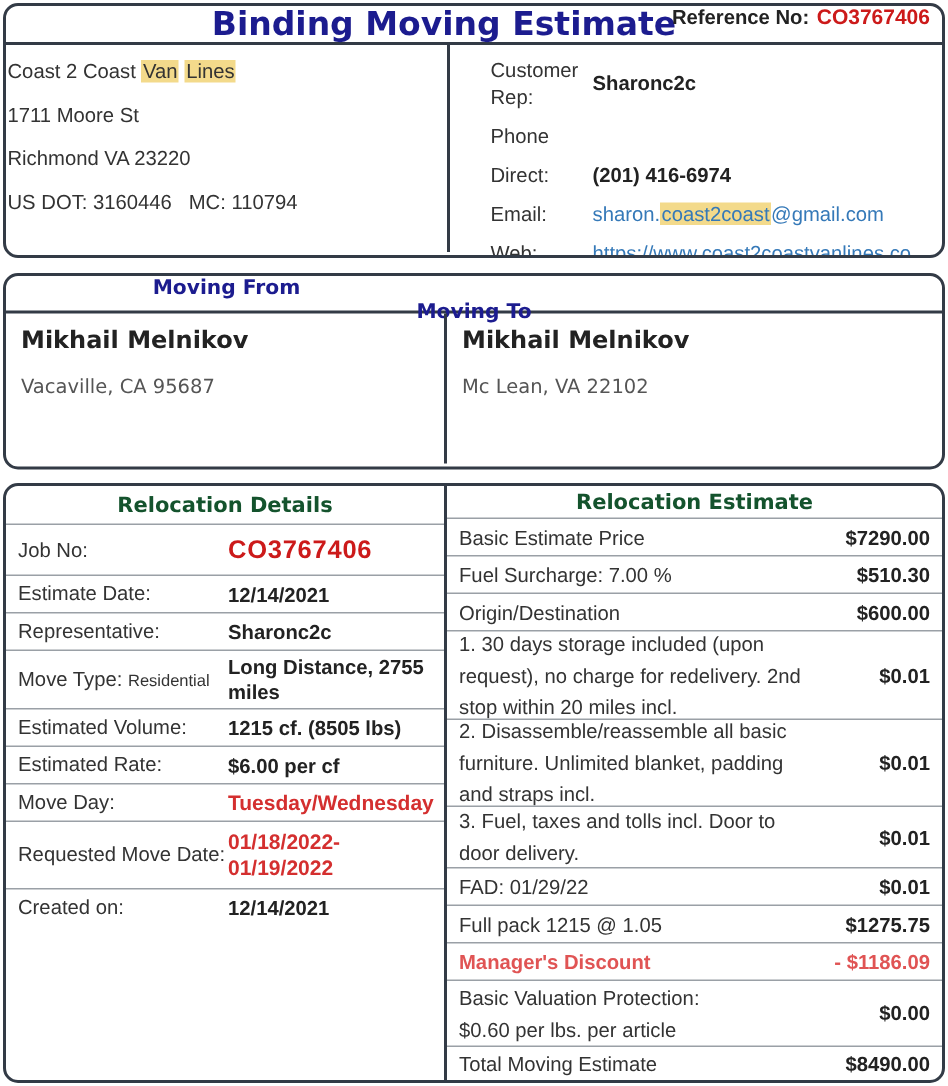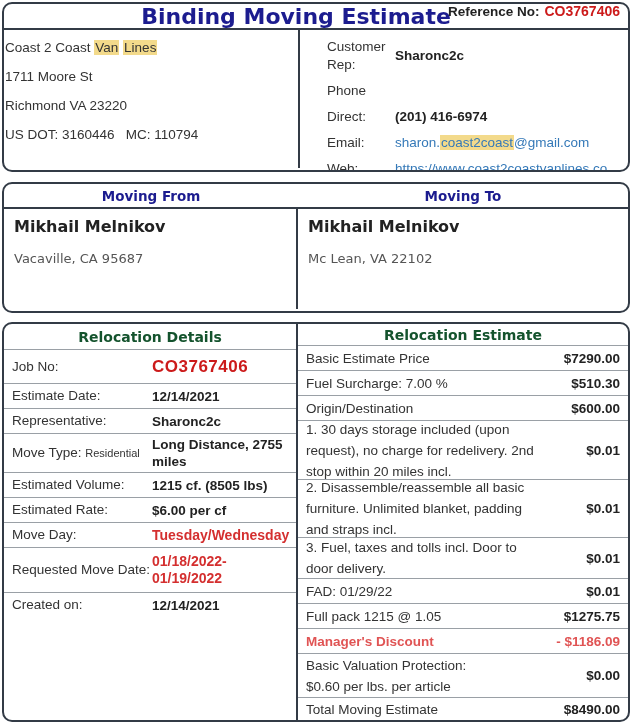--- a/index.html
+++ b/index.html
@@ -45,21 +45,21 @@
     flex: 1; border-left: 2px solid #333b46; padding: 8px 10px 4px 27px;
   }
   .cust-row { display: flex; margin-bottom: 8px; line-height: 18px; }
   .cust-label { width: 68px; flex-shrink: 0; color: #333; }
   .cust-value { flex: 1; }
   .bold { font-weight: bold; color: #222; }
   a.link, .link { color: #3579b8; text-decoration: none; word-break: break-all; }
 
   
   #sec2 { height: 131px; margin-bottom: 9px; }
-  .sec2-header { height: 25px; display: flex; border-bottom: 2px solid #333b46; }
+  .sec2-header { height: 25px; display: flex; border-bottom: 2px solid #333b46; flex-direction: column; }
   .sec2-header .half {
     display: flex; align-items: center; justify-content: center;
     font-family: "DejaVu Sans", sans-serif;
     font-weight: bold; font-size: 13.5px; color: #1c1c8f;
   }
   .sec2-header .half.left { width: 294px; flex-shrink: 0; }
   .sec2-header .half.right { flex: 1; }
   .sec2-body { display: flex; height: calc(100% - 27px); }
   .move-cell { padding: 8px 10px; font-family: "DejaVu Sans", sans-serif; }
   .move-cell.from { width: 294px; flex-shrink: 0; border-right: 2px solid #333b46; }

